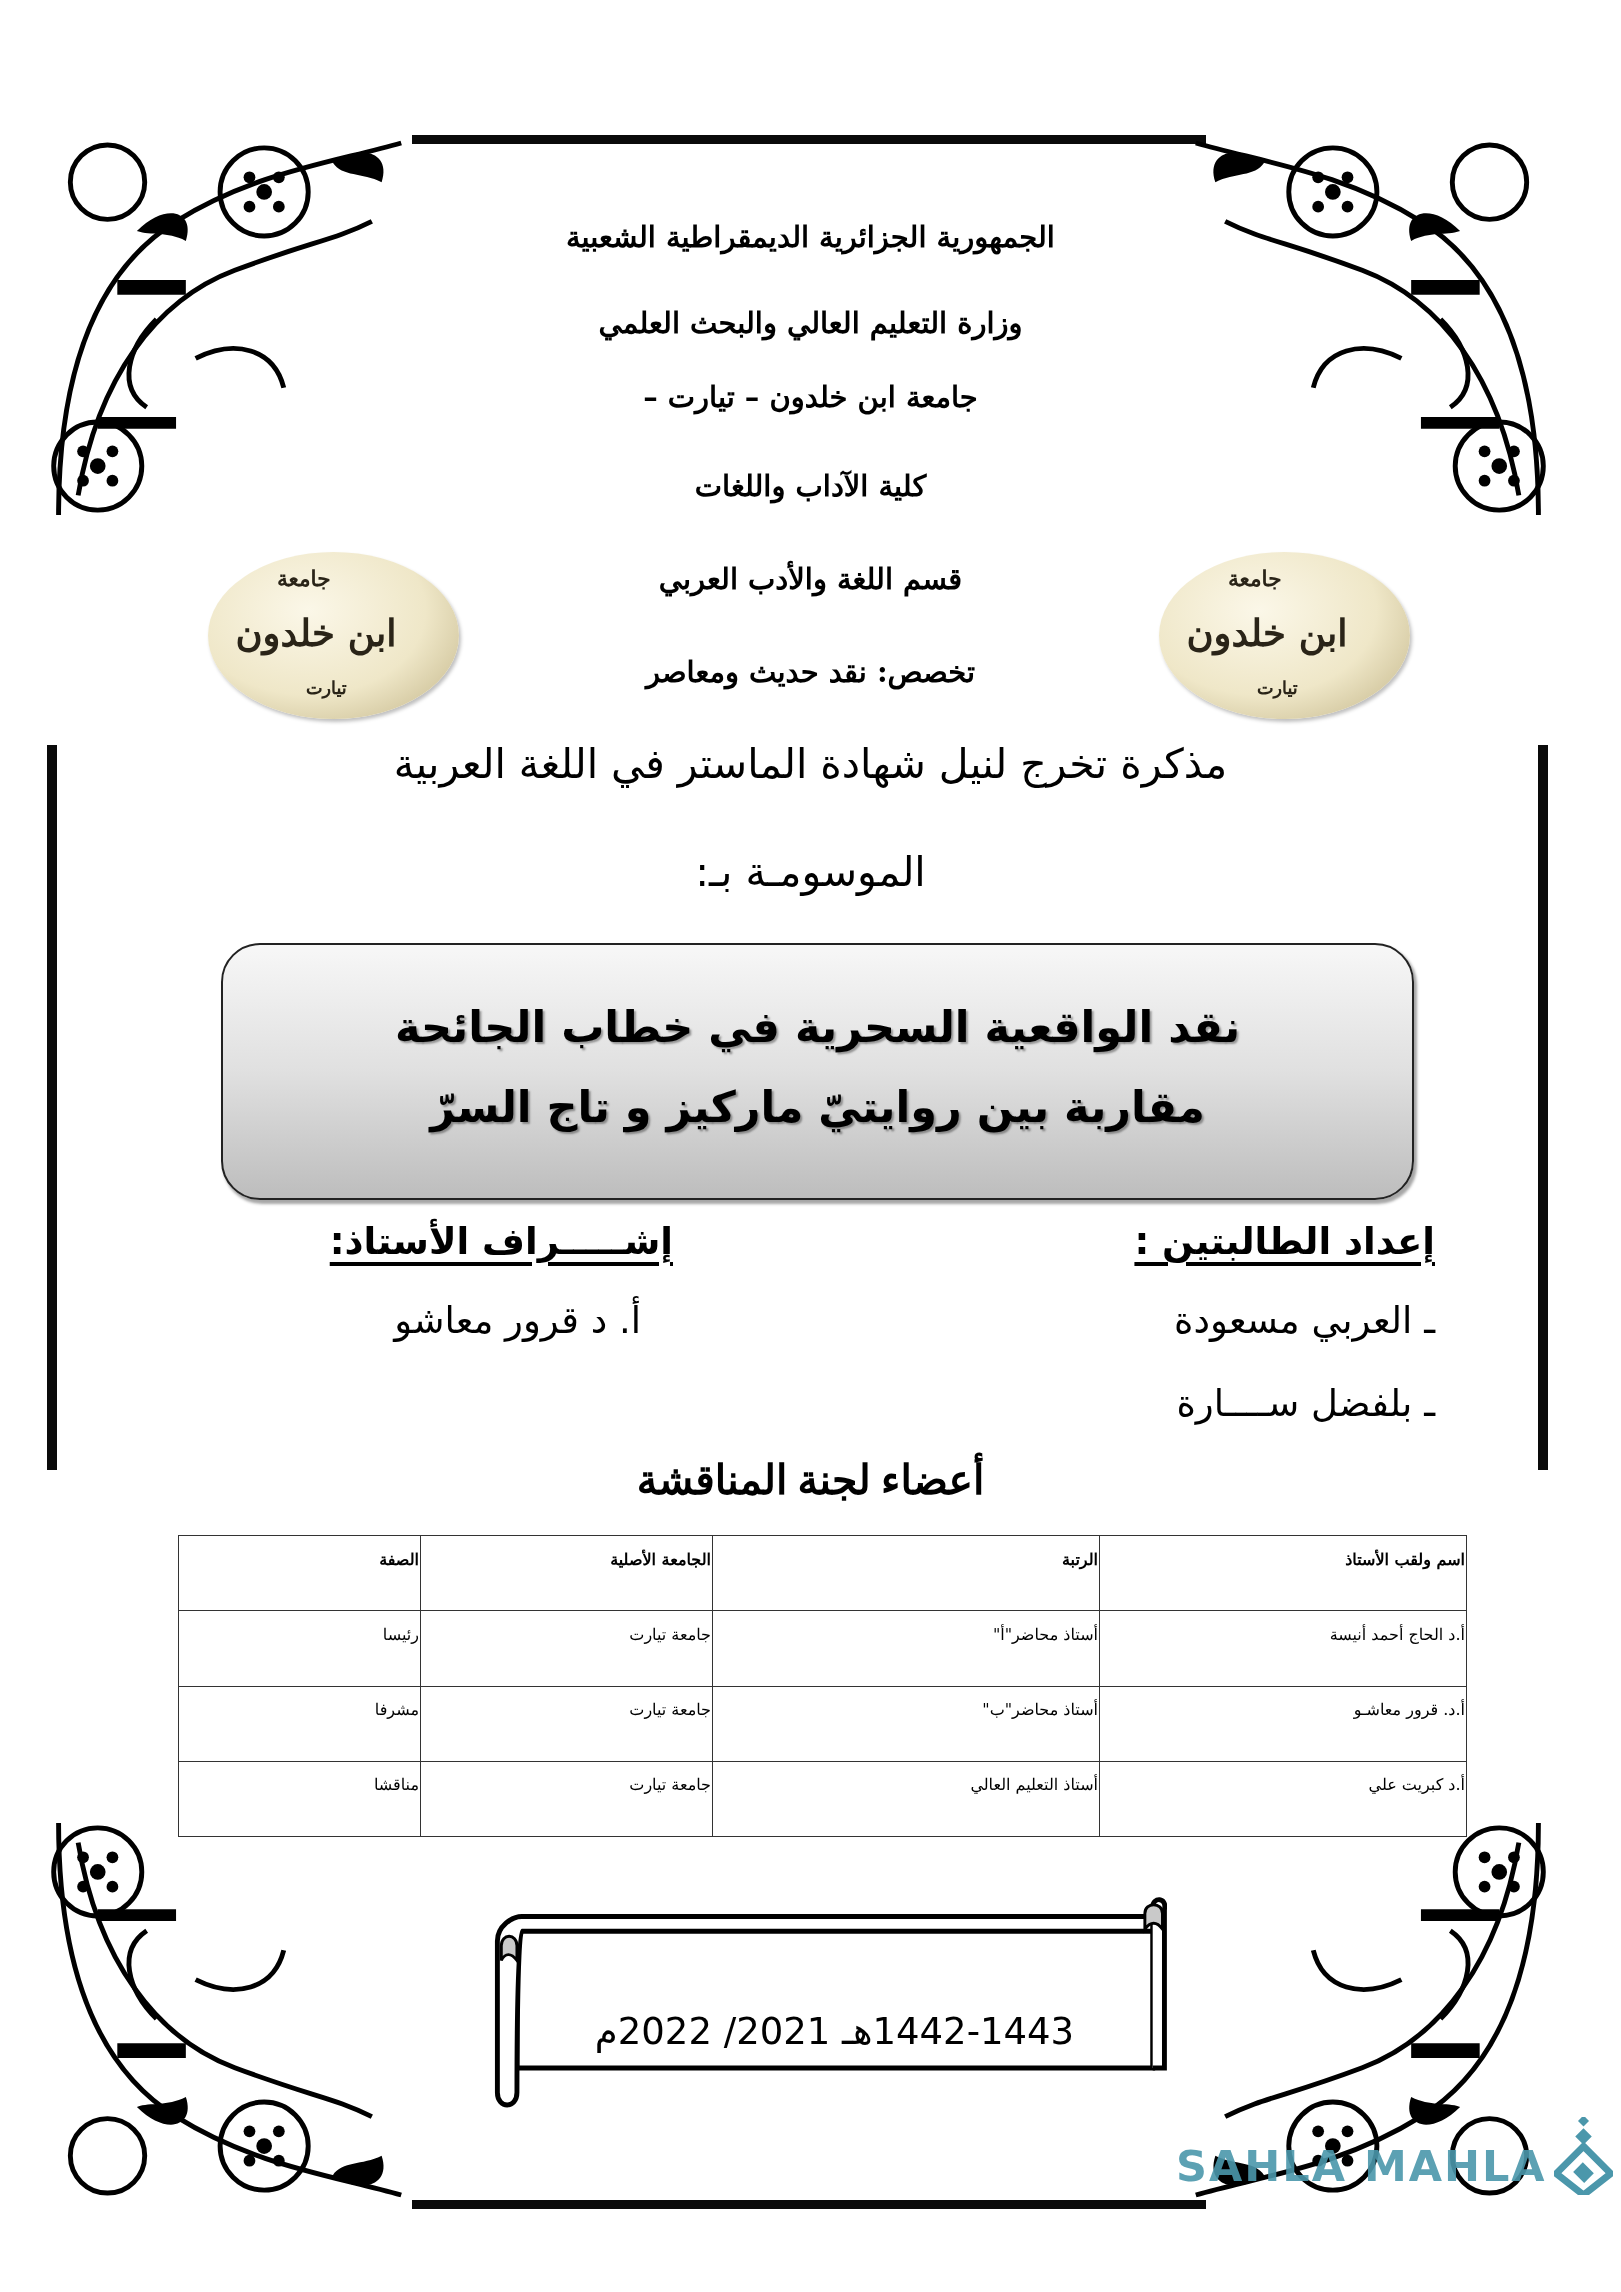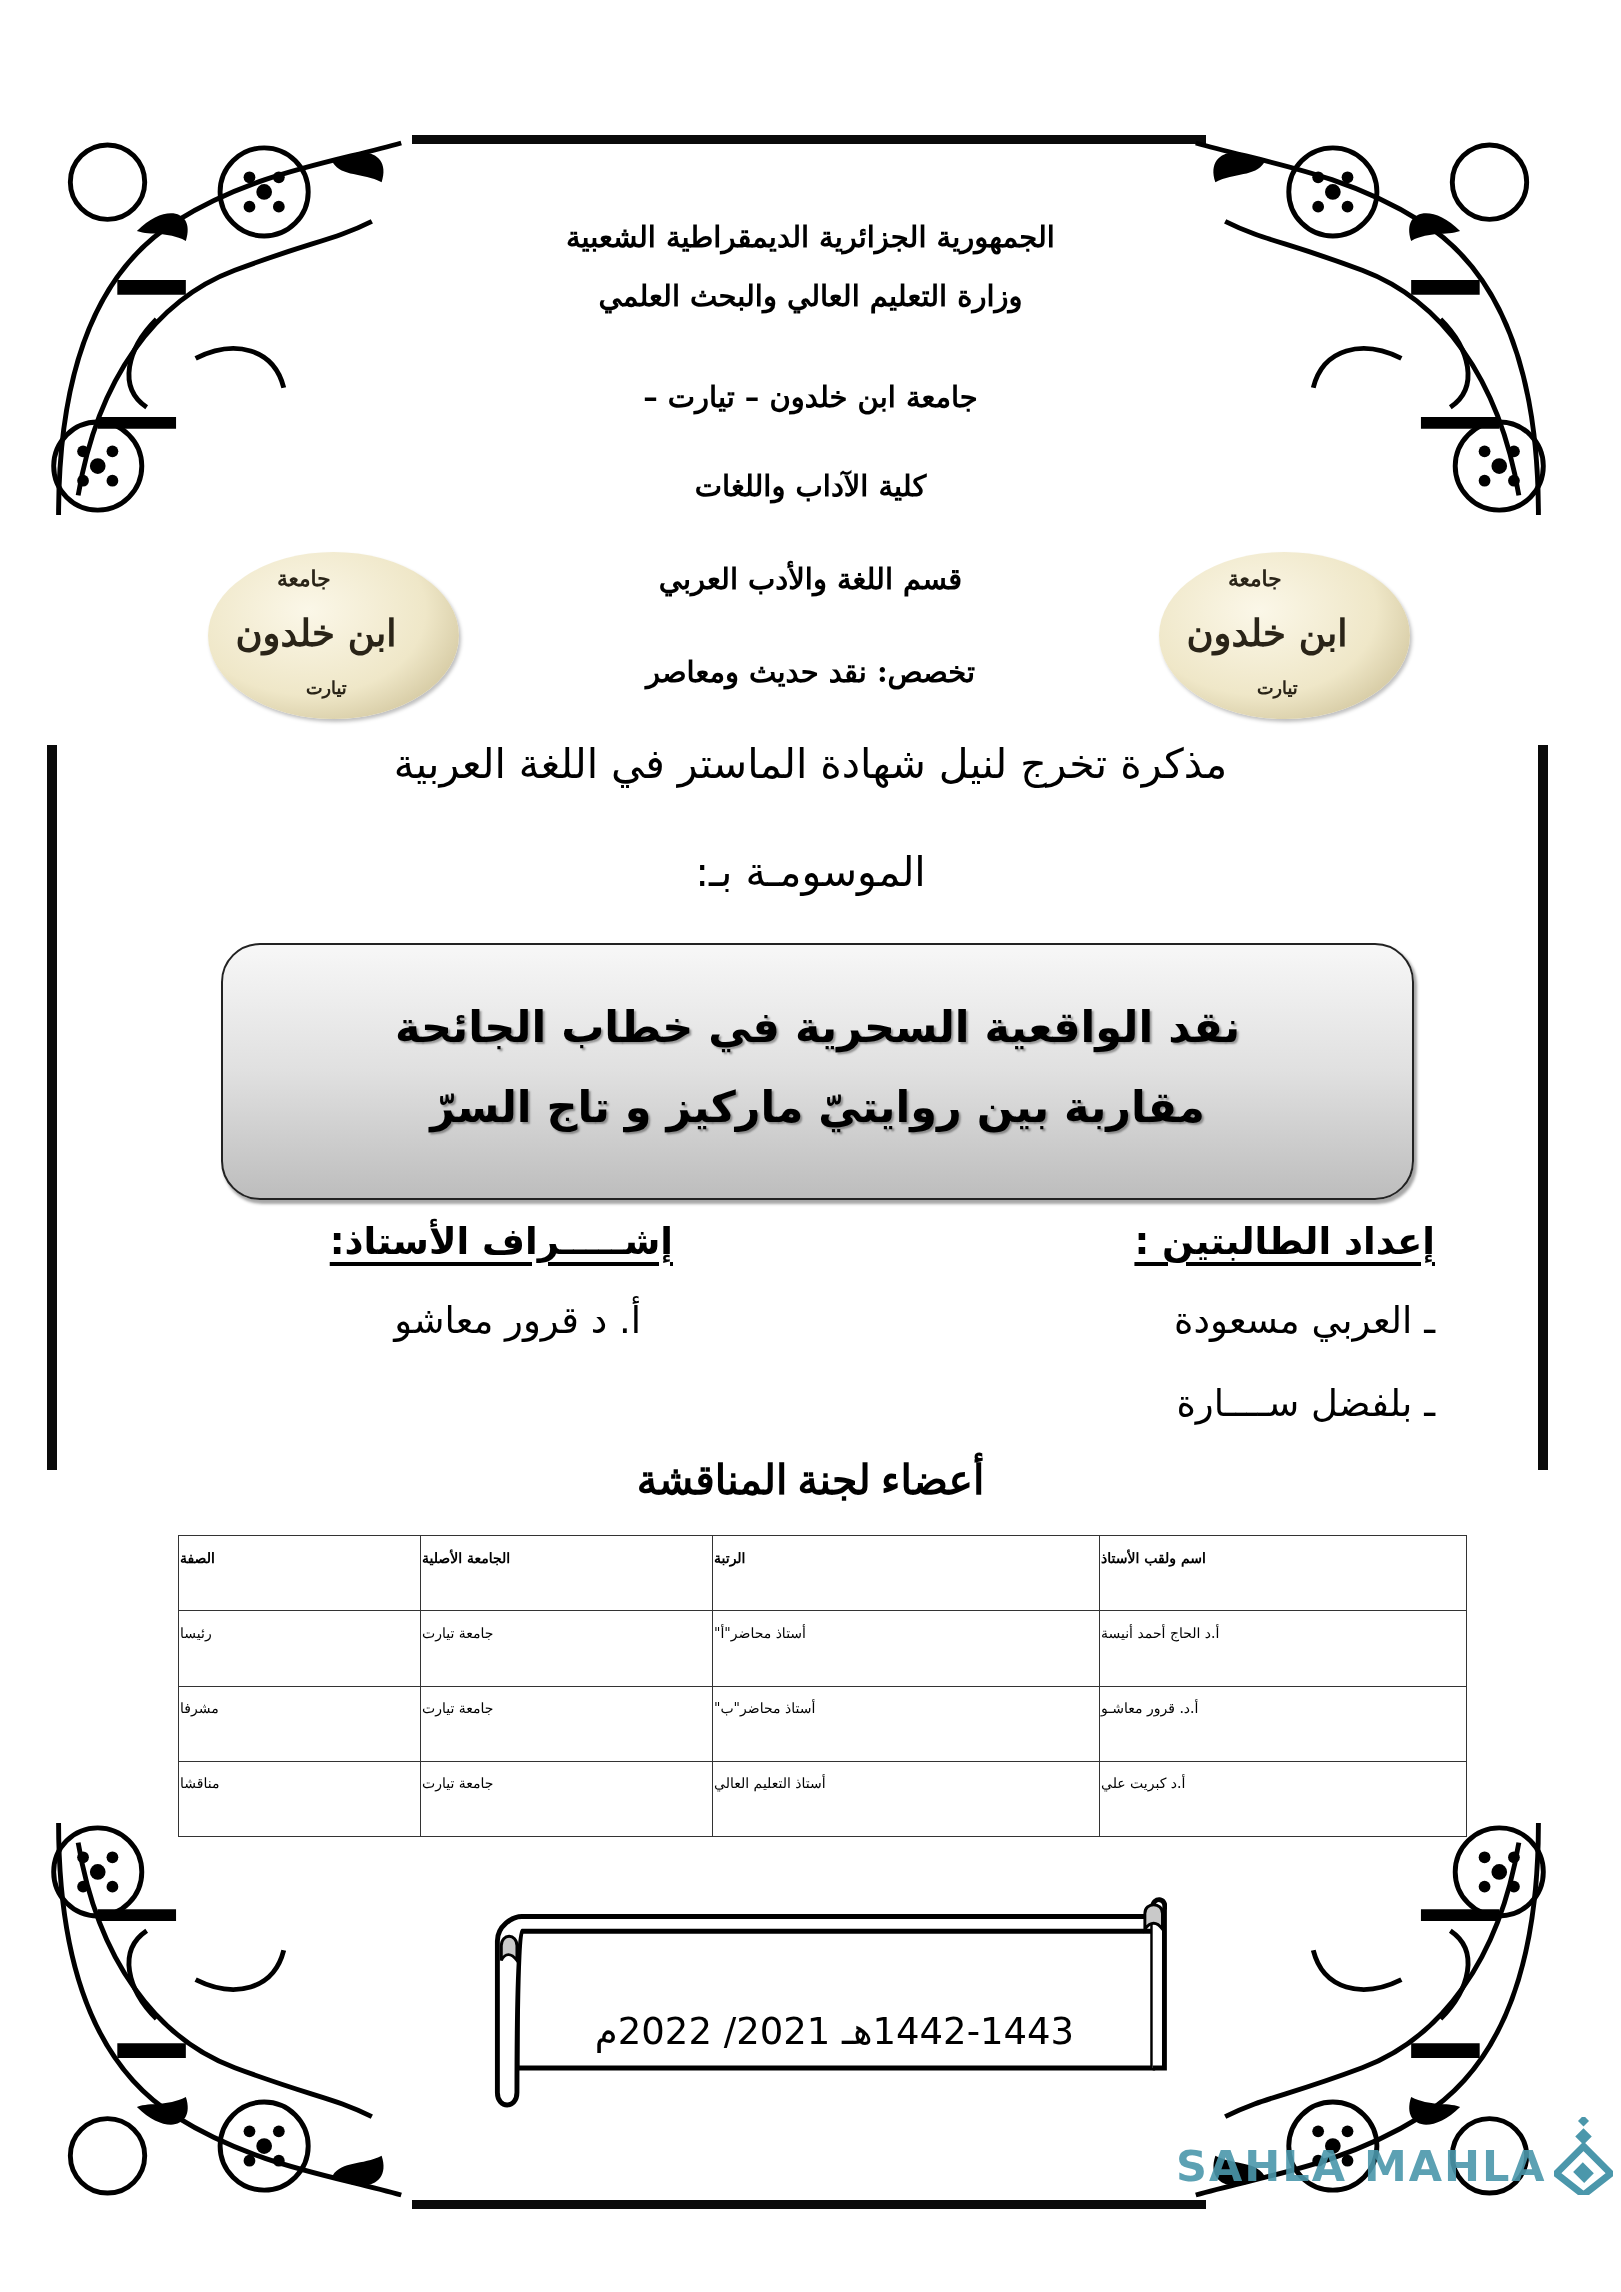--- a/index.html
+++ b/index.html
@@ -20,22 +20,22 @@
                background:linear-gradient(#f7f7f7 0%, #e0e0e0 50%, #bdbdbd 100%);
                box-shadow: 2.9px 3.9px 2.9px rgba(0,0,0,0.35); }
   .title-line { position:absolute; left:0; width:100%; text-align:center; direction:rtl;
                 font-family:"DejaVu Sans", sans-serif; font-weight:bold; font-size:43px;
                 text-shadow: 2px 2px 2px rgba(0,0,0,0.35); }
   .sec-label { font-family:"DejaVu Sans", sans-serif; font-weight:bold; font-size:37px;
                text-decoration:underline; text-decoration-thickness:3.9px; text-underline-offset:7.8px; }
   .name { font-family:"DejaVu Sans", sans-serif; font-size:37px; }
   table.committee { position:absolute; left:178px; top:1535px; width:1288px; height:302px;
                     border-collapse:collapse; direction:rtl; table-layout:fixed; }
-  table.committee td, table.committee th { border:1.5px solid #333; text-align:left;
-        font-family:"DejaVu Serif", serif; font-size:14px; vertical-align:top; padding-top:13.7px;margin-left:32px; }
+  table.committee td, table.committee th { border:1.5px solid #333; text-align:right;
+        font-family:"DejaVu Serif", serif; font-size:16px; vertical-align:top; padding-top:13.7px;margin-left:32px; }
   table.committee th { font-weight:bold; }
   .scroll { position:absolute; left:487px; top:1892px; width:680px; height:223px; }
   .watermark { position:absolute; left:1176px; top:2141px; font-family:"DejaVu Sans", sans-serif;
                font-size:43px; font-weight:bold; color:#4b97ab; letter-spacing:2px; opacity:0.9; direction:ltr; }
 </style>
 </head>
 <body>
 
 <div>
   <div class="frame-line" style="left:412px; top:135px; width:794px; height:8.8px;"></div>
@@ -147,21 +147,21 @@
         <circle cx="75" cy="365" r="6"></circle>
       <path d="M300 40 C 330 20, 360 30, 350 60 C 330 50, 310 55, 300 40 Z"></path>
       <path d="M100 110 C 130 80, 160 90, 150 120 C 130 110, 115 115, 100 110 Z"></path>
       <path d="M80 160 L 150 160 L 150 175 L 80 175 Z"></path>
       <path d="M60 300 L 140 300 L 140 312 L 60 312 Z"></path>
     </g>
   </svg>
 </div>
 
 <div class="center-line hdr" style="top:220px; padding-left:0px;">الجمهورية الجزائرية الديمقراطية الشعبية</div>
-<div class="center-line hdr" style="top:279px;">وزارة التعليم العالي والبحث العلمي</div>
+<div class="center-line hdr" style="top:306px;">وزارة التعليم العالي والبحث العلمي</div>
 <div class="center-line hdr" style="top:380px;">جامعة ابن خلدون – تيارت –</div>
 <div class="center-line hdr" style="top:469px;">كلية الآداب واللغات</div>
 <div class="center-line hdr" style="top:562px;">قسم اللغة والأدب العربي</div>
 <div class="center-line hdr" style="top:655px;">تخصص:  نقد حديث ومعاصر</div>
 
 <div class="logo" style="left:208px; top:552px;">
   <span style="left:69px; top:13.7px; font-size:21.6px;">جامعة</span>
   <span style="left:27.4px; top:59px; font-size:37px;">ابن خلدون</span>
   <span style="left:98px; top:125px; font-size:17.6px;">تيارت</span>
 </div>

